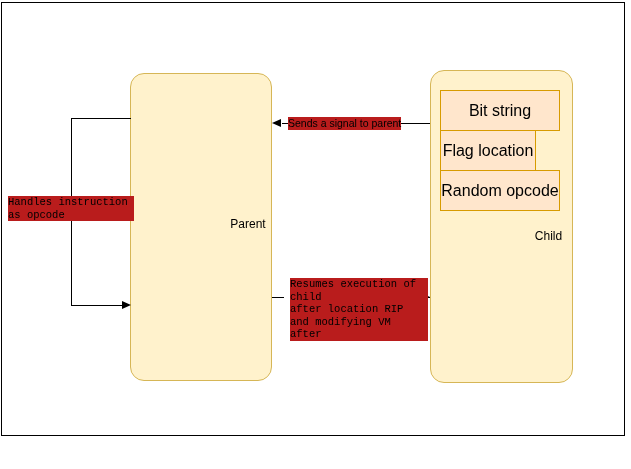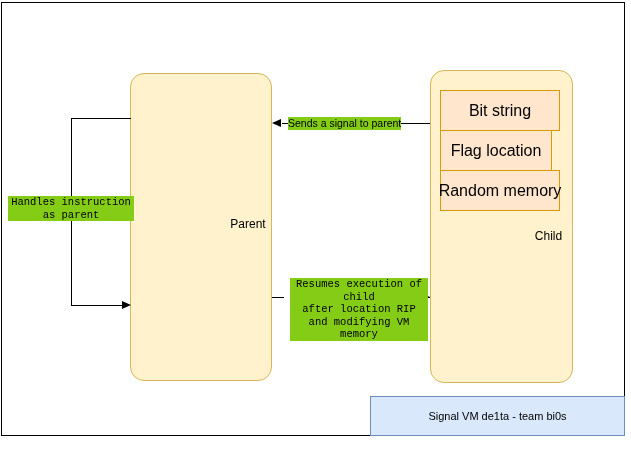--- a/index.html
+++ b/index.html
@@ -82,22 +82,22 @@
     border-top: 4.5px solid transparent;
     border-bottom: 4.5px solid transparent;
     border-left: 9px solid #000000;
   }
 
   .edge-label {
     position: absolute;
     color: #000000;
     font-size: 10.5px;
     line-height: 12.5px;
-    text-align: center;
-    background: #84cc16;
+    text-align: left;
+    background: #b91c1c;
     white-space: nowrap;
   }
   .edge-label.multi { white-space: normal; font-family: Liberation Mono, monospace; }
 
   
   #legend-box {
     position: absolute;
     left: 370px;
     top: 396px;
     width: 255px;
@@ -127,52 +127,49 @@
   <div class="box-label" id="parent-label" style="left:130px; top:218px; width:142px;">Parent</div>
 
   <div class="proc-box" id="child-box" style="left:430px; top:70px; width:143px; height:313px;">
   </div>
   <div class="box-label" id="child-label" style="left:430px; top:230px; width:143px;">Child</div>
 
   <div class="sub-box" style="left:440px; top:90px; width:120px; height:41px;">
     <span class="sub-label">Bit string</span>
   </div>
 
-  <div class="sub-box" style="left:440px; top:130px; width:112px; height:41px;">
+  <div class="sub-box" style="left:440px; top:130px; width:96px; height:41px;">
     <span class="sub-label">Flag location</span>
   </div>
 
   <div class="sub-box" style="left:440px; top:170px; width:120px; height:41px;">
-    <span class="sub-label">Random memory</span>
+    <span class="sub-label">Random opcode</span>
   </div>
 
 
   <div class="edge-line h-line" style="left:71px; top:118px; width:60px;"></div>
 
   <div class="edge-line v-line" style="left:71px; top:118px; height:188px;"></div>
 
   <div class="edge-line h-line" style="left:71px; top:305px; width:53px;"></div>
   <div class="arrow-head arrow-right" style="left:122px; top:301px;"></div>
 
   <div class="edge-label multi" style="left:8px; top:196px; width:126px;">
     <div>Handles instruction</div>
-    <div>as parent</div>
+    <div>as opcode</div>
   </div>
 
   <div class="edge-line h-line" style="left:282px; top:123px; width:148px;"></div>
   <div class="arrow-head arrow-left" style="left:272px; top:119px;"></div>
   <div class="edge-label" style="left:288px; top:117px;">Sends a signal to parent</div>
 
   <div class="edge-line h-line" style="left:272px; top:297px; width:12px;"></div>
   <div class="edge-line h-line" style="left:418px; top:297px; width:12px;"></div>
   <div class="arrow-head arrow-right" style="left:421px; top:293px;"></div>
 
   <div class="edge-label multi" style="left:290px; top:278px; width:138px;">
     <div>Resumes execution of child</div>
     <div>after location RIP</div>
-    <div>and modifying VM memory</div>
+    <div>and modifying VM after</div>
   </div>
 
-  <div id="legend-box">
-    <span id="legend-text">Signal VM de1ta - team bi0s</span>
-  </div>
 
 </div>
 
 </body></html>

